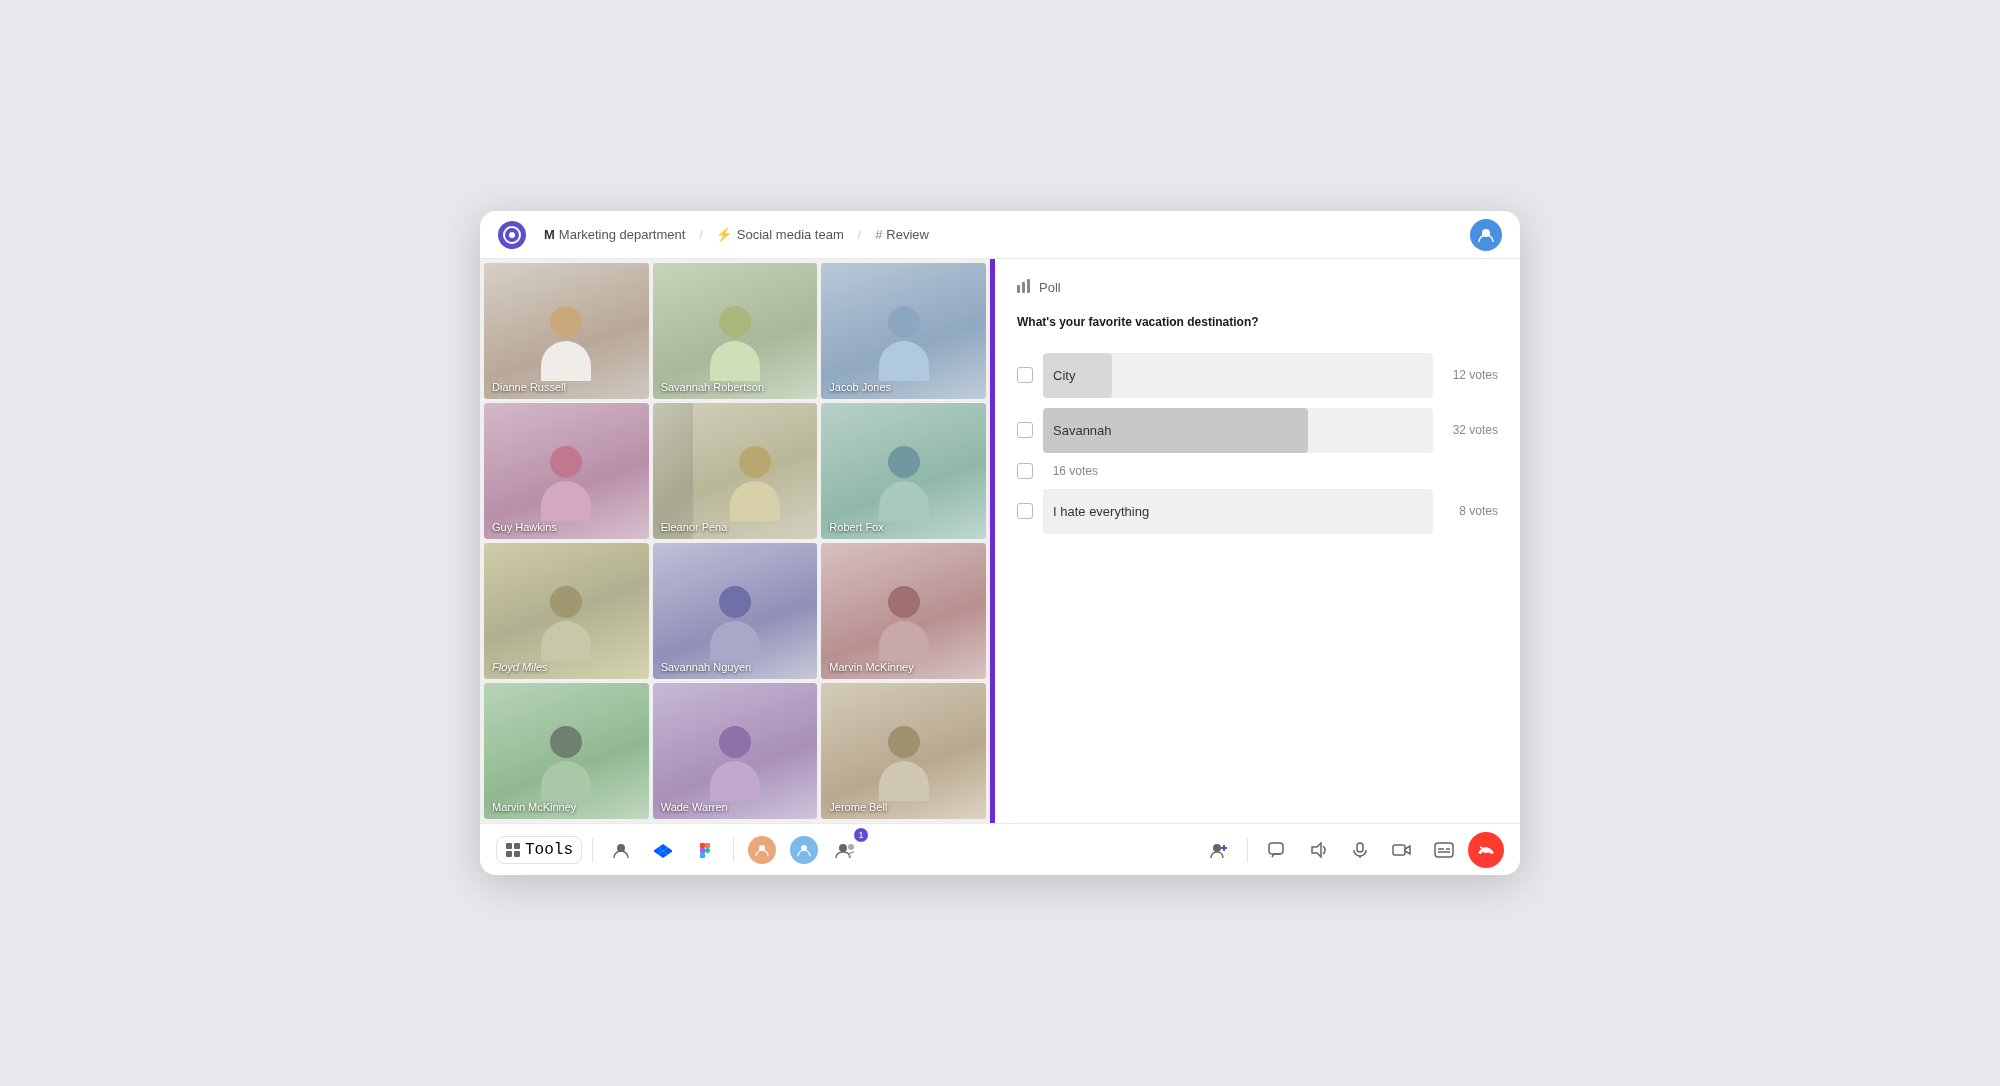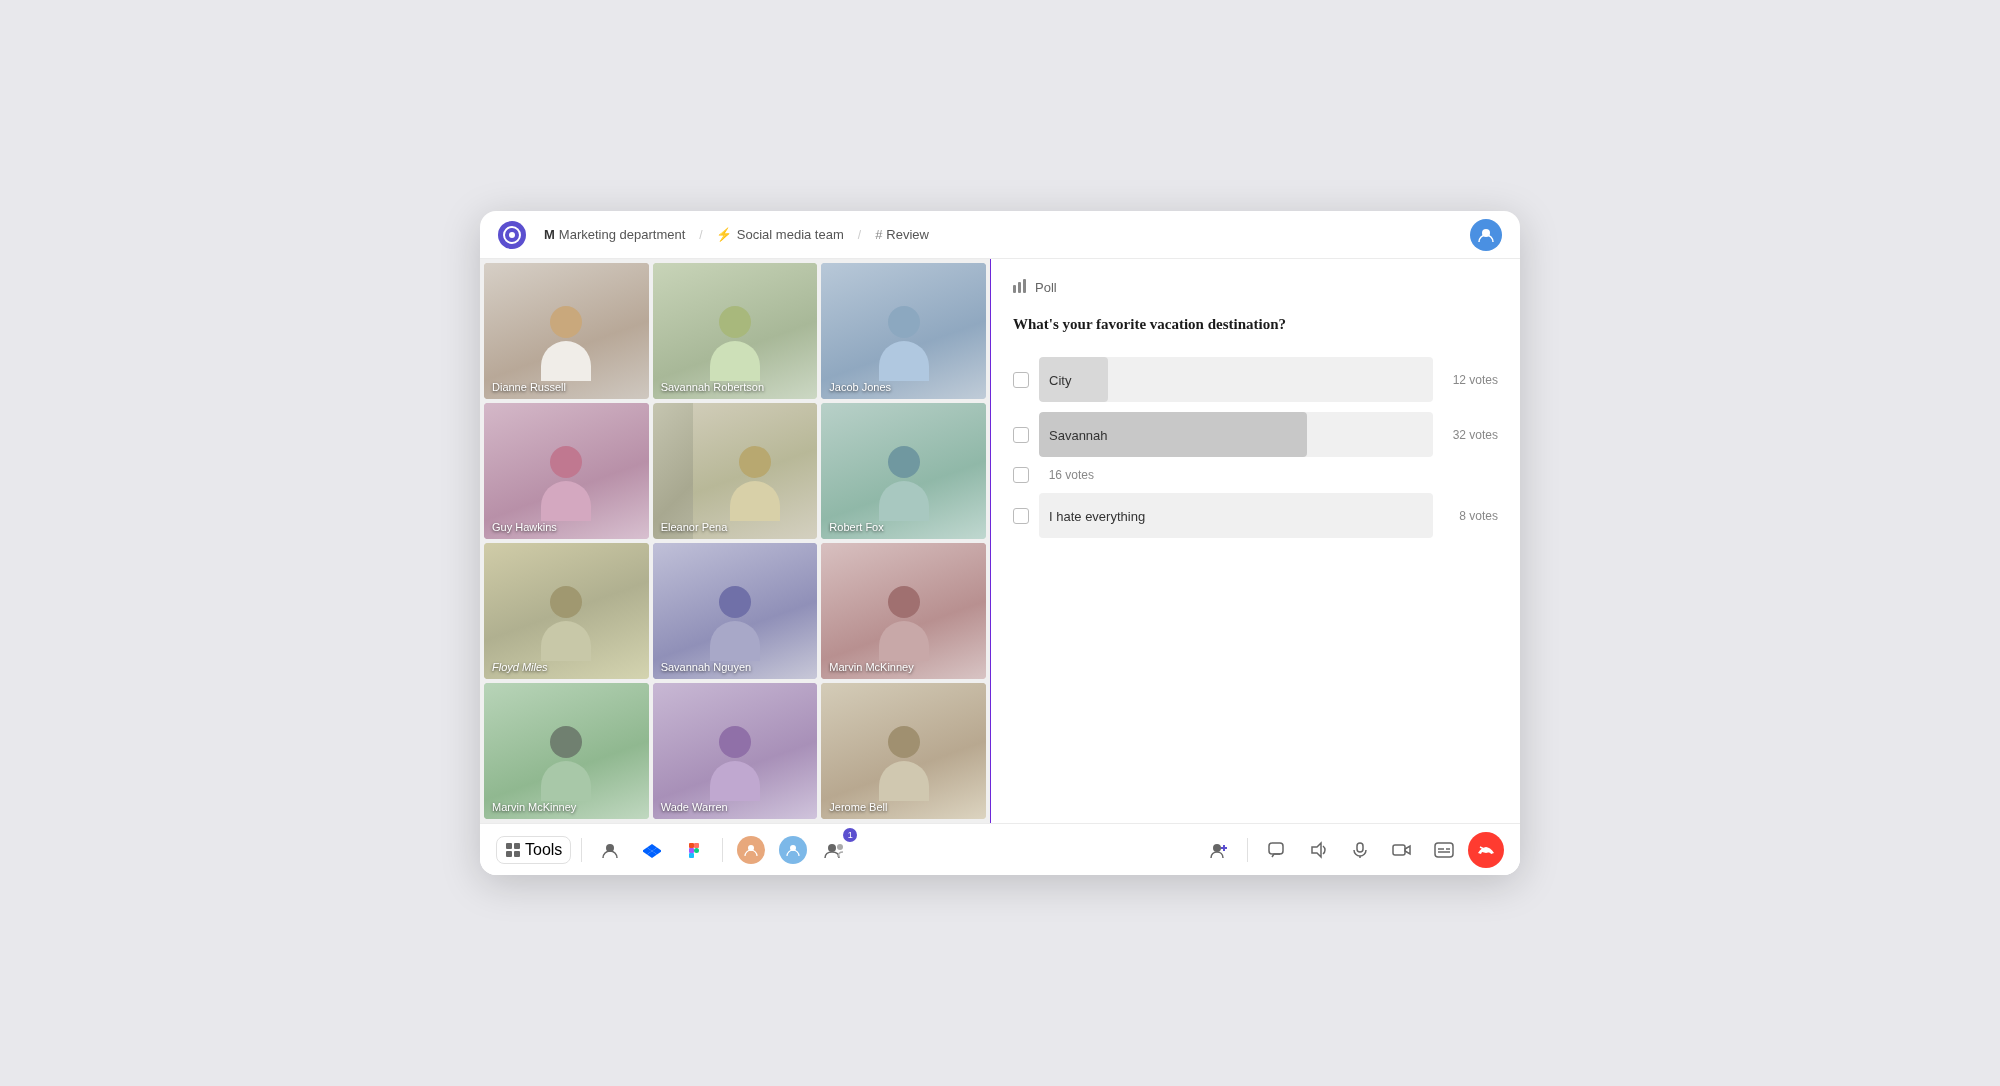--- a/index.html
+++ b/index.html
@@ -115,37 +115,36 @@
     .bg-9 { background: linear-gradient(135deg, #d4b0b0 0%, #b89090 40%, #e0c0c0 100%); }
     .bg-10 { background: linear-gradient(135deg, #b0d4b0 0%, #90b890 40%, #c0e0c0 100%); }
     .bg-11 { background: linear-gradient(135deg, #c5b0d4 0%, #a890b8 40%, #d4c0e0 100%); }
     .bg-12 { background: linear-gradient(135deg, #d4c5b0 0%, #b8a890 40%, #e0d4c0 100%); }
 
     
     .poll-panel {
       flex: 1;
       padding: 20px 22px;
       background: #fff;
-      border-left: 1px solid #6d28d9;
+      border-left: 5px solid #6d28d9;
     }
     .poll-header {
       display: flex;
       align-items: center;
       gap: 6px;
       margin-bottom: 18px;
       color: #666;
       font-size: 13px;
     }
     .poll-question {
-      font-size: 15px;
+      font-size: 12px;
       font-weight: 600;
       color: #1a1a1a;
       margin-bottom: 22px;
       line-height: 1.4;
-      font-family: Liberation Serif, serif;
     }
     .poll-options {
       display: flex;
       flex-direction: column;
       gap: 10px;
     }
     .poll-option {
       display: flex;
       align-items: center;
       gap: 10px;
@@ -225,20 +224,21 @@
       border-radius: 50%;
     }
     .toolbar-tools {
       display: flex;
       align-items: center;
       gap: 4px;
       padding: 4px 8px;
       border-radius: 8px;
       border: 1px solid #e0e0e0;
       cursor: pointer;
+      font-family: Liberation Mono, monospace;
     }
     .toolbar-spacer { flex: 1; }
     .participant-count-badge {
       position: relative;
       display: flex;
       align-items: center;
     }
     .participant-count-badge .badge {
       position: absolute;
       top: -4px;

